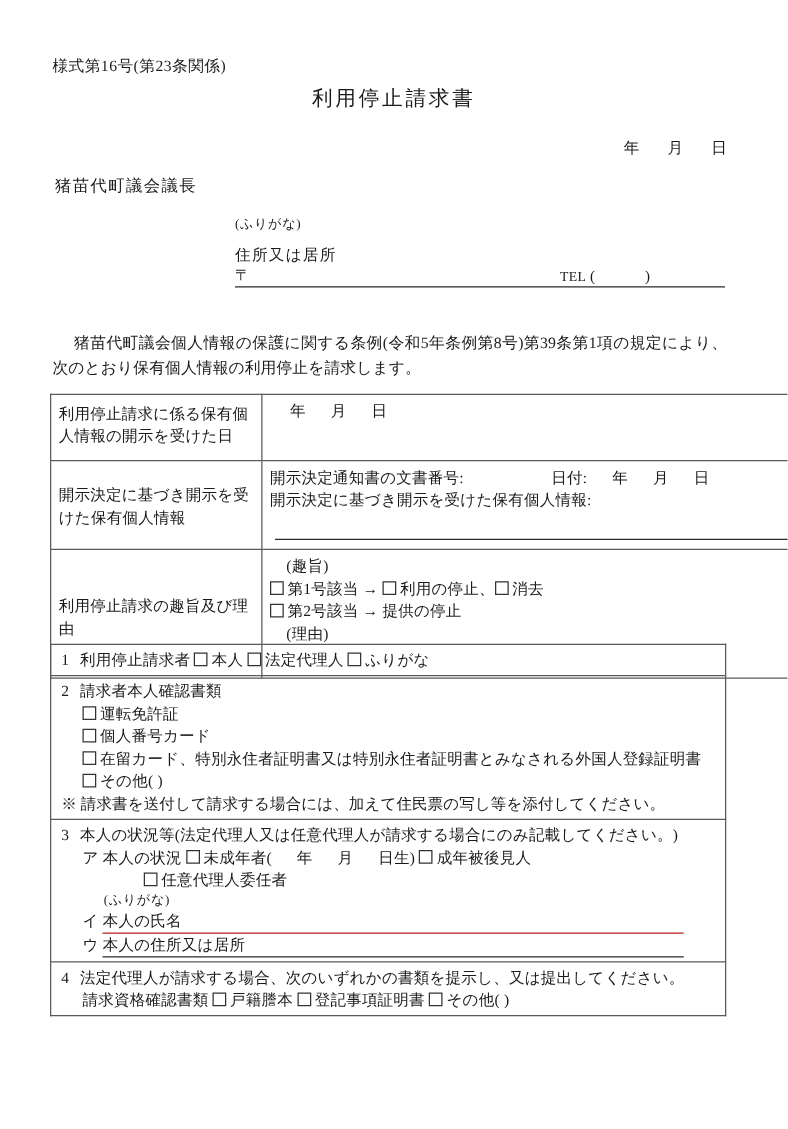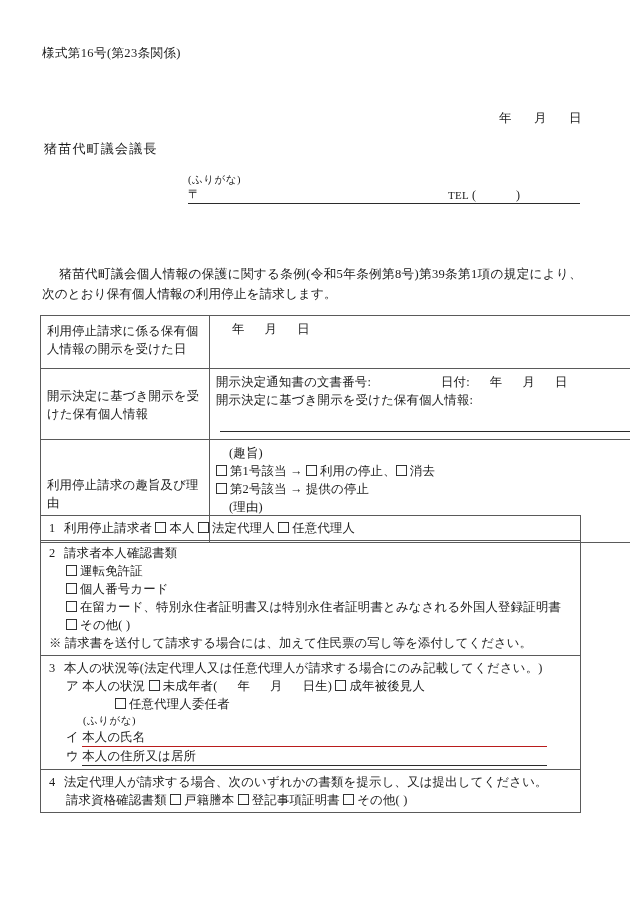--- a/index.html
+++ b/index.html
@@ -177,29 +177,31 @@
   .nowrap { white-space: nowrap; }
   .small-note { letter-spacing: 0.1px; }
 </style>
 </head>
 <body>
 
 <div class="page">
 
   <div class="form-no">様式第16号(第23条関係)</div>
 
+  <div class="doc-title">利用停止請求書</div>
 
   <div class="date-line">
     <span>年</span><span class="sp"></span><span>月</span><span class="sp"></span><span>日</span>
   </div>
 
   <div class="addressee">猪苗代町議会議長</div>
 
   <div class="applicant-block">
     <div class="furigana">(ふりがな)</div>
+    <div class="addr-head">住所又は居所</div>
     <div class="addr-rule-row">
       <span class="postal-mark">〒</span>
       <span class="spacer-flex"></span>
       <span class="tel-group">
         <span class="tel-word">TEL</span>
         <span>(</span><span class="tel-paren"></span><span>)</span>
       </span>
       <span style="width:56px"></span>
     </div>
   </div>
@@ -246,21 +248,21 @@
       </td>
     </tr>
   </tbody>
     </table>
 
   <table class="grid" id="table-docs">
     <tbody>
         <tr>
       <td>
         <div>
-          <span class="num">1</span><span>利用停止請求者</span>&nbsp;<span class="cbx"></span><span>本人</span>&nbsp;<span class="cbx"></span><span>法定代理人</span>&nbsp;<span class="cbx"></span><span>任意代理人</span>
+          <span class="num">1</span><span>利用停止請求者</span>&nbsp;<span class="cbx"></span><span>本人</span>&nbsp;<span class="cbx"></span><span>法定代理人</span>&nbsp;<span class="cbx"></span><span>ふりがな</span>
         </div>
       </td>
     </tr>
     <tr>
       <td>
         <div>
           <span class="num">2</span><span>請求者本人確認書類</span>
         </div>
         <div class="sub-indent"><span class="cbx"></span><span>運転免許証</span></div>
         <div class="sub-indent"><span class="cbx"></span><span>個人番号カード</span></div>

